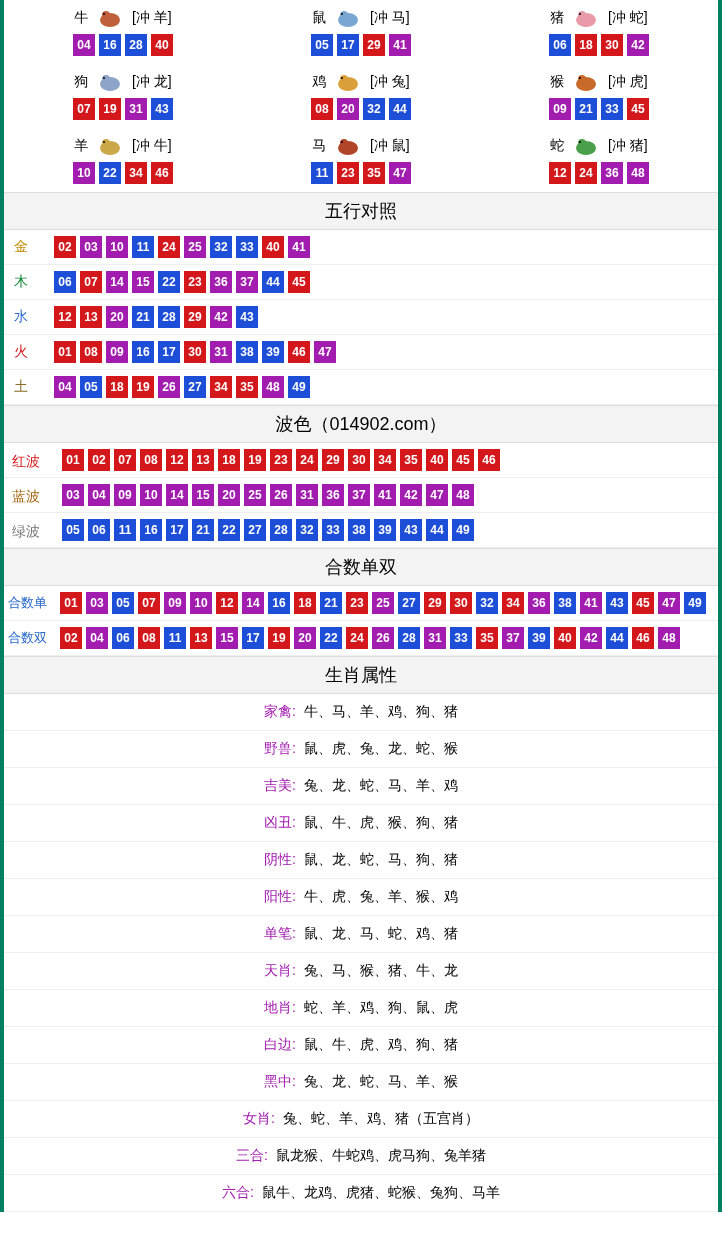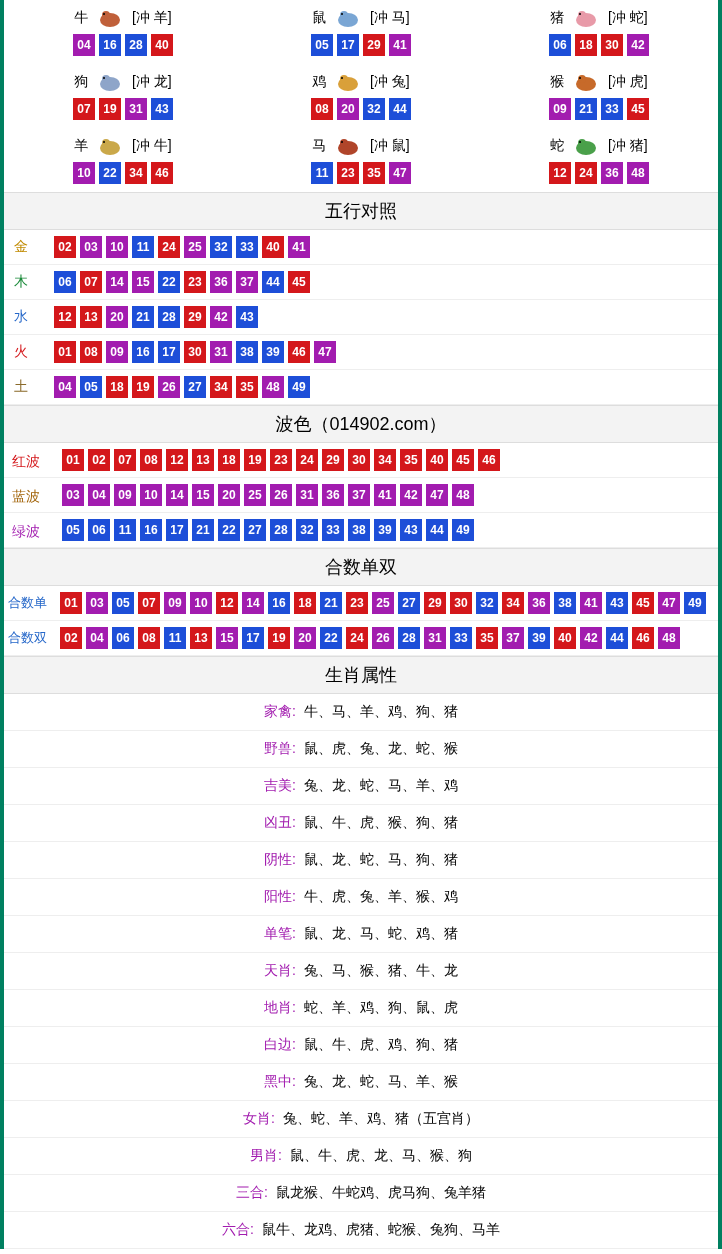--- a/index.html
+++ b/index.html
@@ -23,21 +23,21 @@
 .heshu-label{width:52px;font-size:13px;color:#2567c9}
 .attr-row{text-align:center;padding:9px 4px;border-bottom:1px solid #eee;font-size:14px}
 .attr-label{color:#a21caf;margin-right:4px}
 .lbl-gold{color:#c08a00}
 .lbl-wood{color:#1b8a3a}
 .lbl-water{color:#2567c9}
 .lbl-fire{color:#d4171b}
 .lbl-earth{color:#8a6a2a}
 .lbl-red{color:#d4171b}
 .lbl-blue{color:#a16207}
-.lbl-green{color:#a21caf}
+.lbl-green{color:#737373}
 svg{vertical-align:middle}
 </style>
 </head>
 <body>
 
 <div class="zodiac-grid" id="zodiac-grid">
     <div class="zodiac-cell">
       <div class="zodiac-title">
         <span>牛</span>
         <span class="zodiac-icon"><svg width="28" height="20" viewBox="0 0 28 20">
@@ -445,24 +445,20 @@
     </div>
     <div class="attr-row">
       <span class="attr-label">黑中:</span>
       <span>兔、龙、蛇、马、羊、猴</span>
     </div>
     <div class="attr-row">
       <span class="attr-label">女肖:</span>
       <span>兔、蛇、羊、鸡、猪（五宫肖）</span>
     </div>
     <div class="attr-row">
-      <span class="attr-label">男肖:</span>
-      <span>鼠、牛、虎、龙、马、猴、狗</span>
-    </div>
-    <div class="attr-row">
       <span class="attr-label">三合:</span>
       <span>鼠龙猴、牛蛇鸡、虎马狗、兔羊猪</span>
     </div>
     <div class="attr-row">
       <span class="attr-label">六合:</span>
       <span>鼠牛、龙鸡、虎猪、蛇猴、兔狗、马羊</span>
     </div>
   </div>
 
 </body></html>

